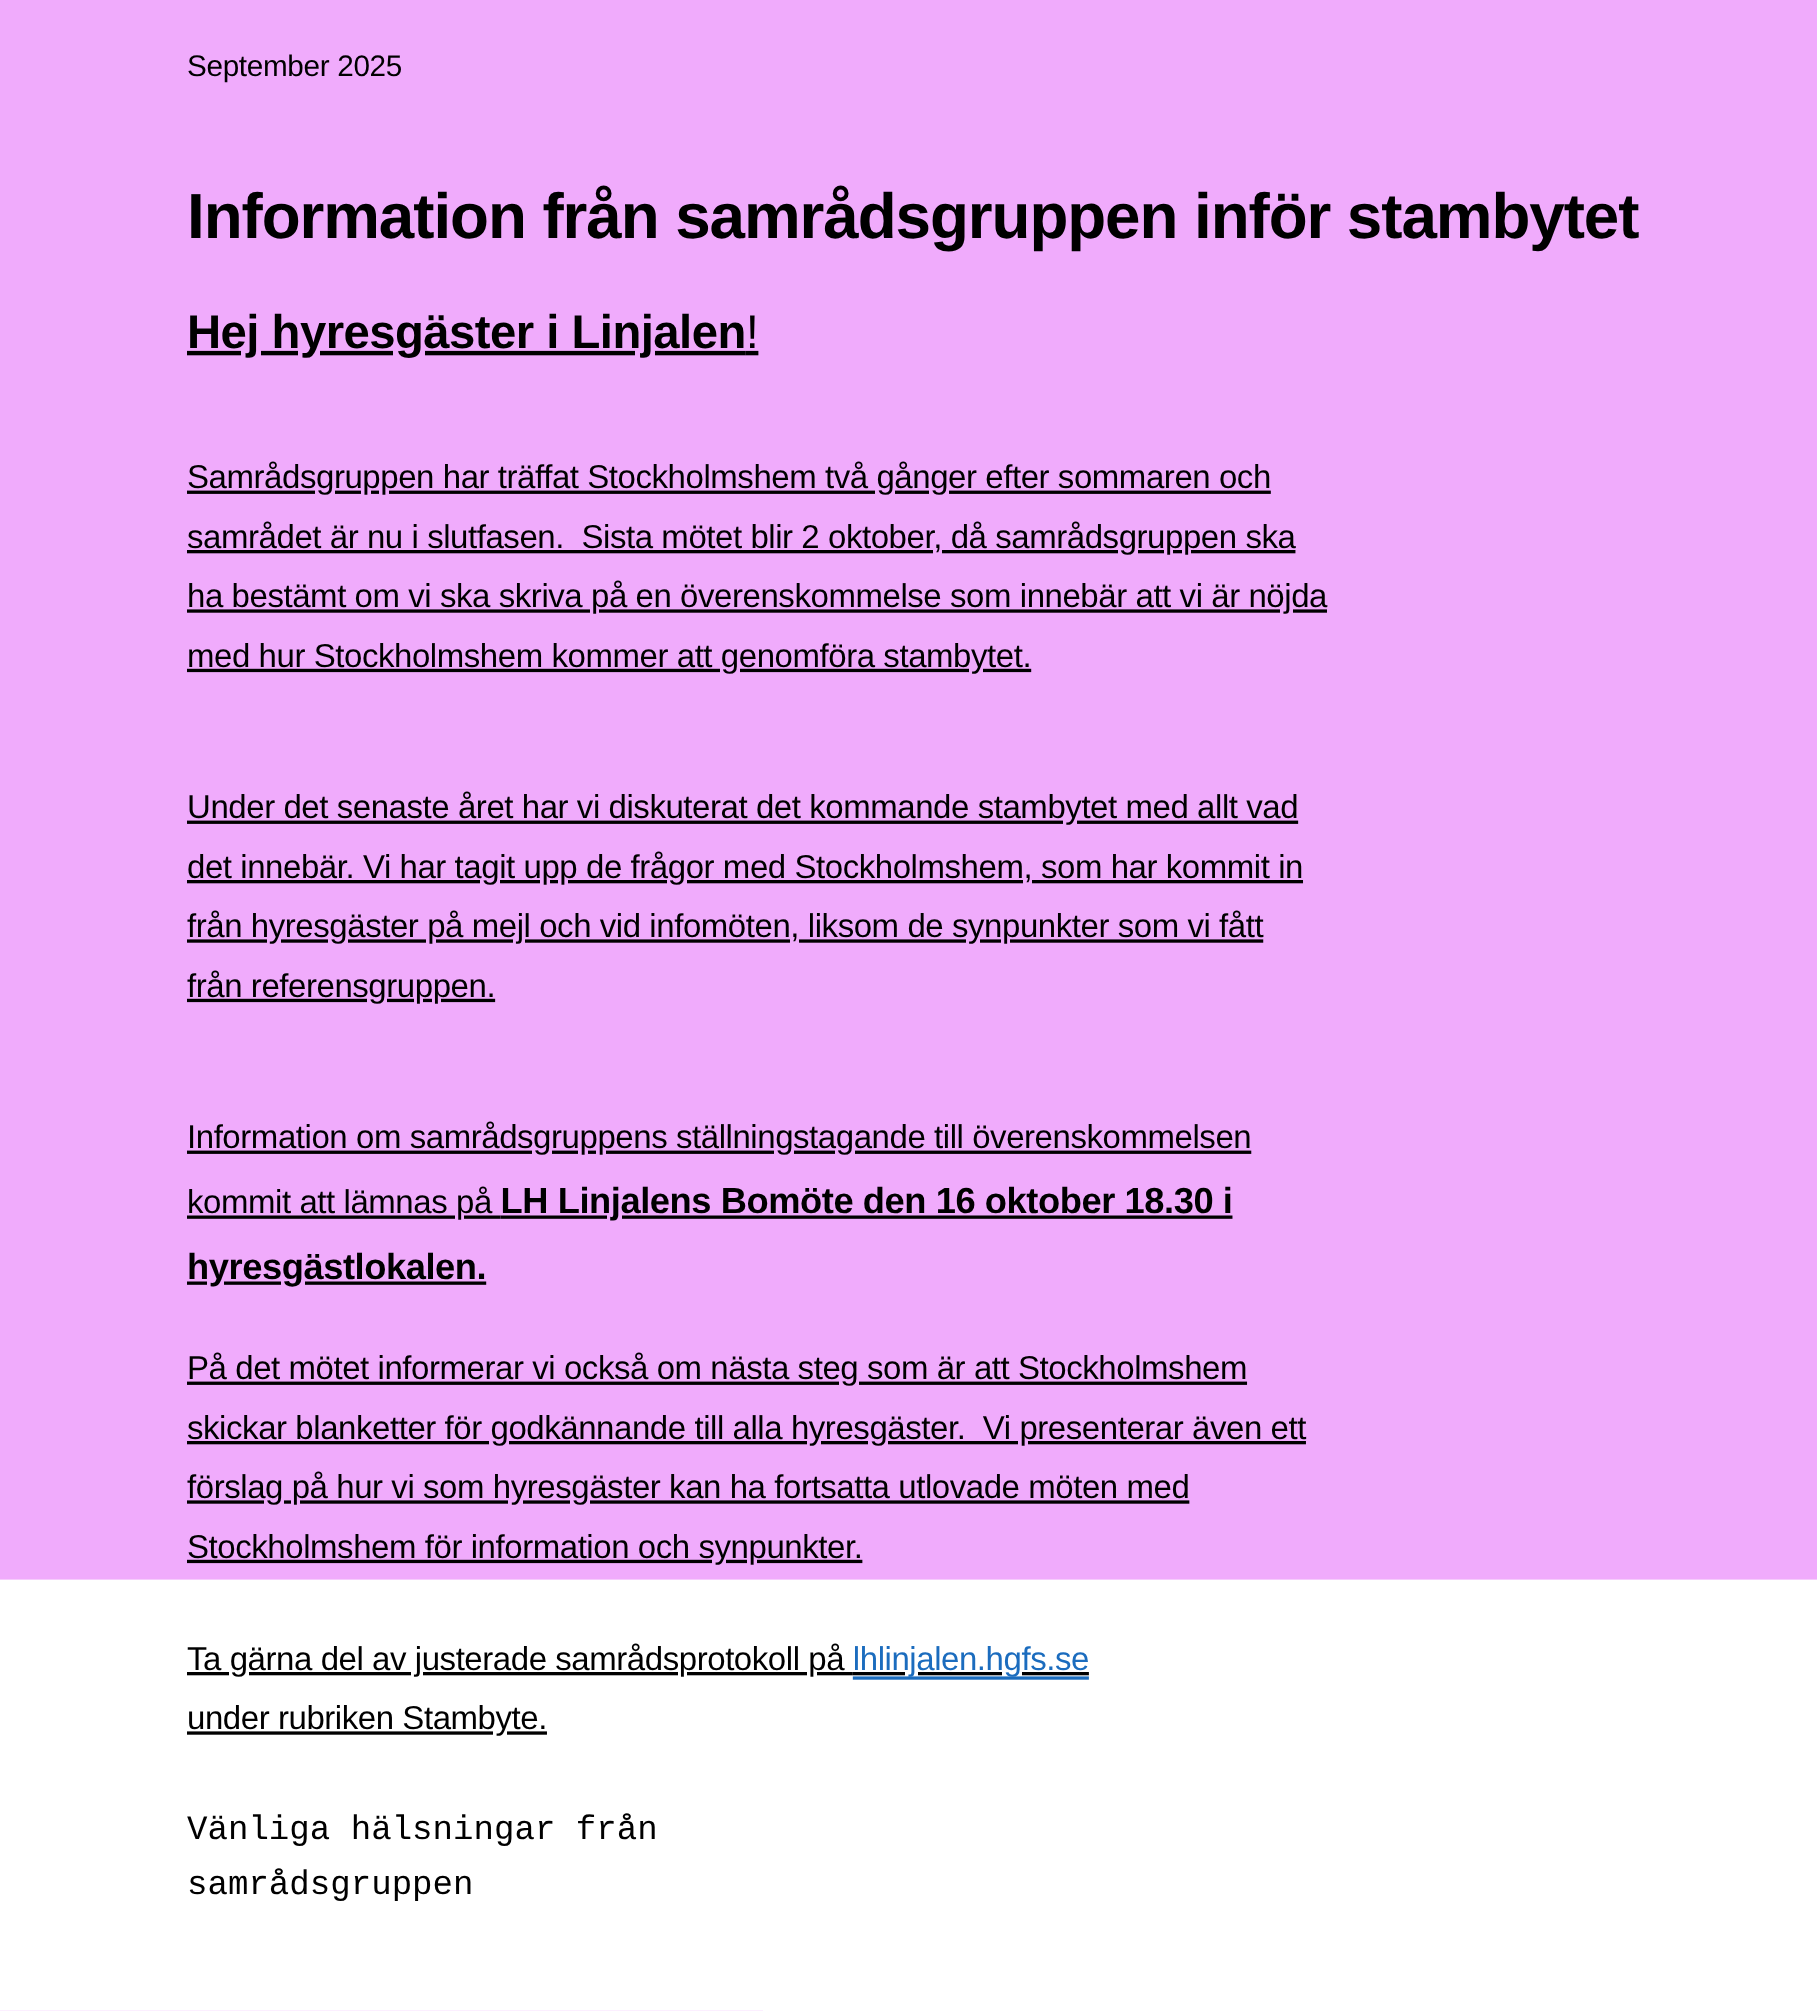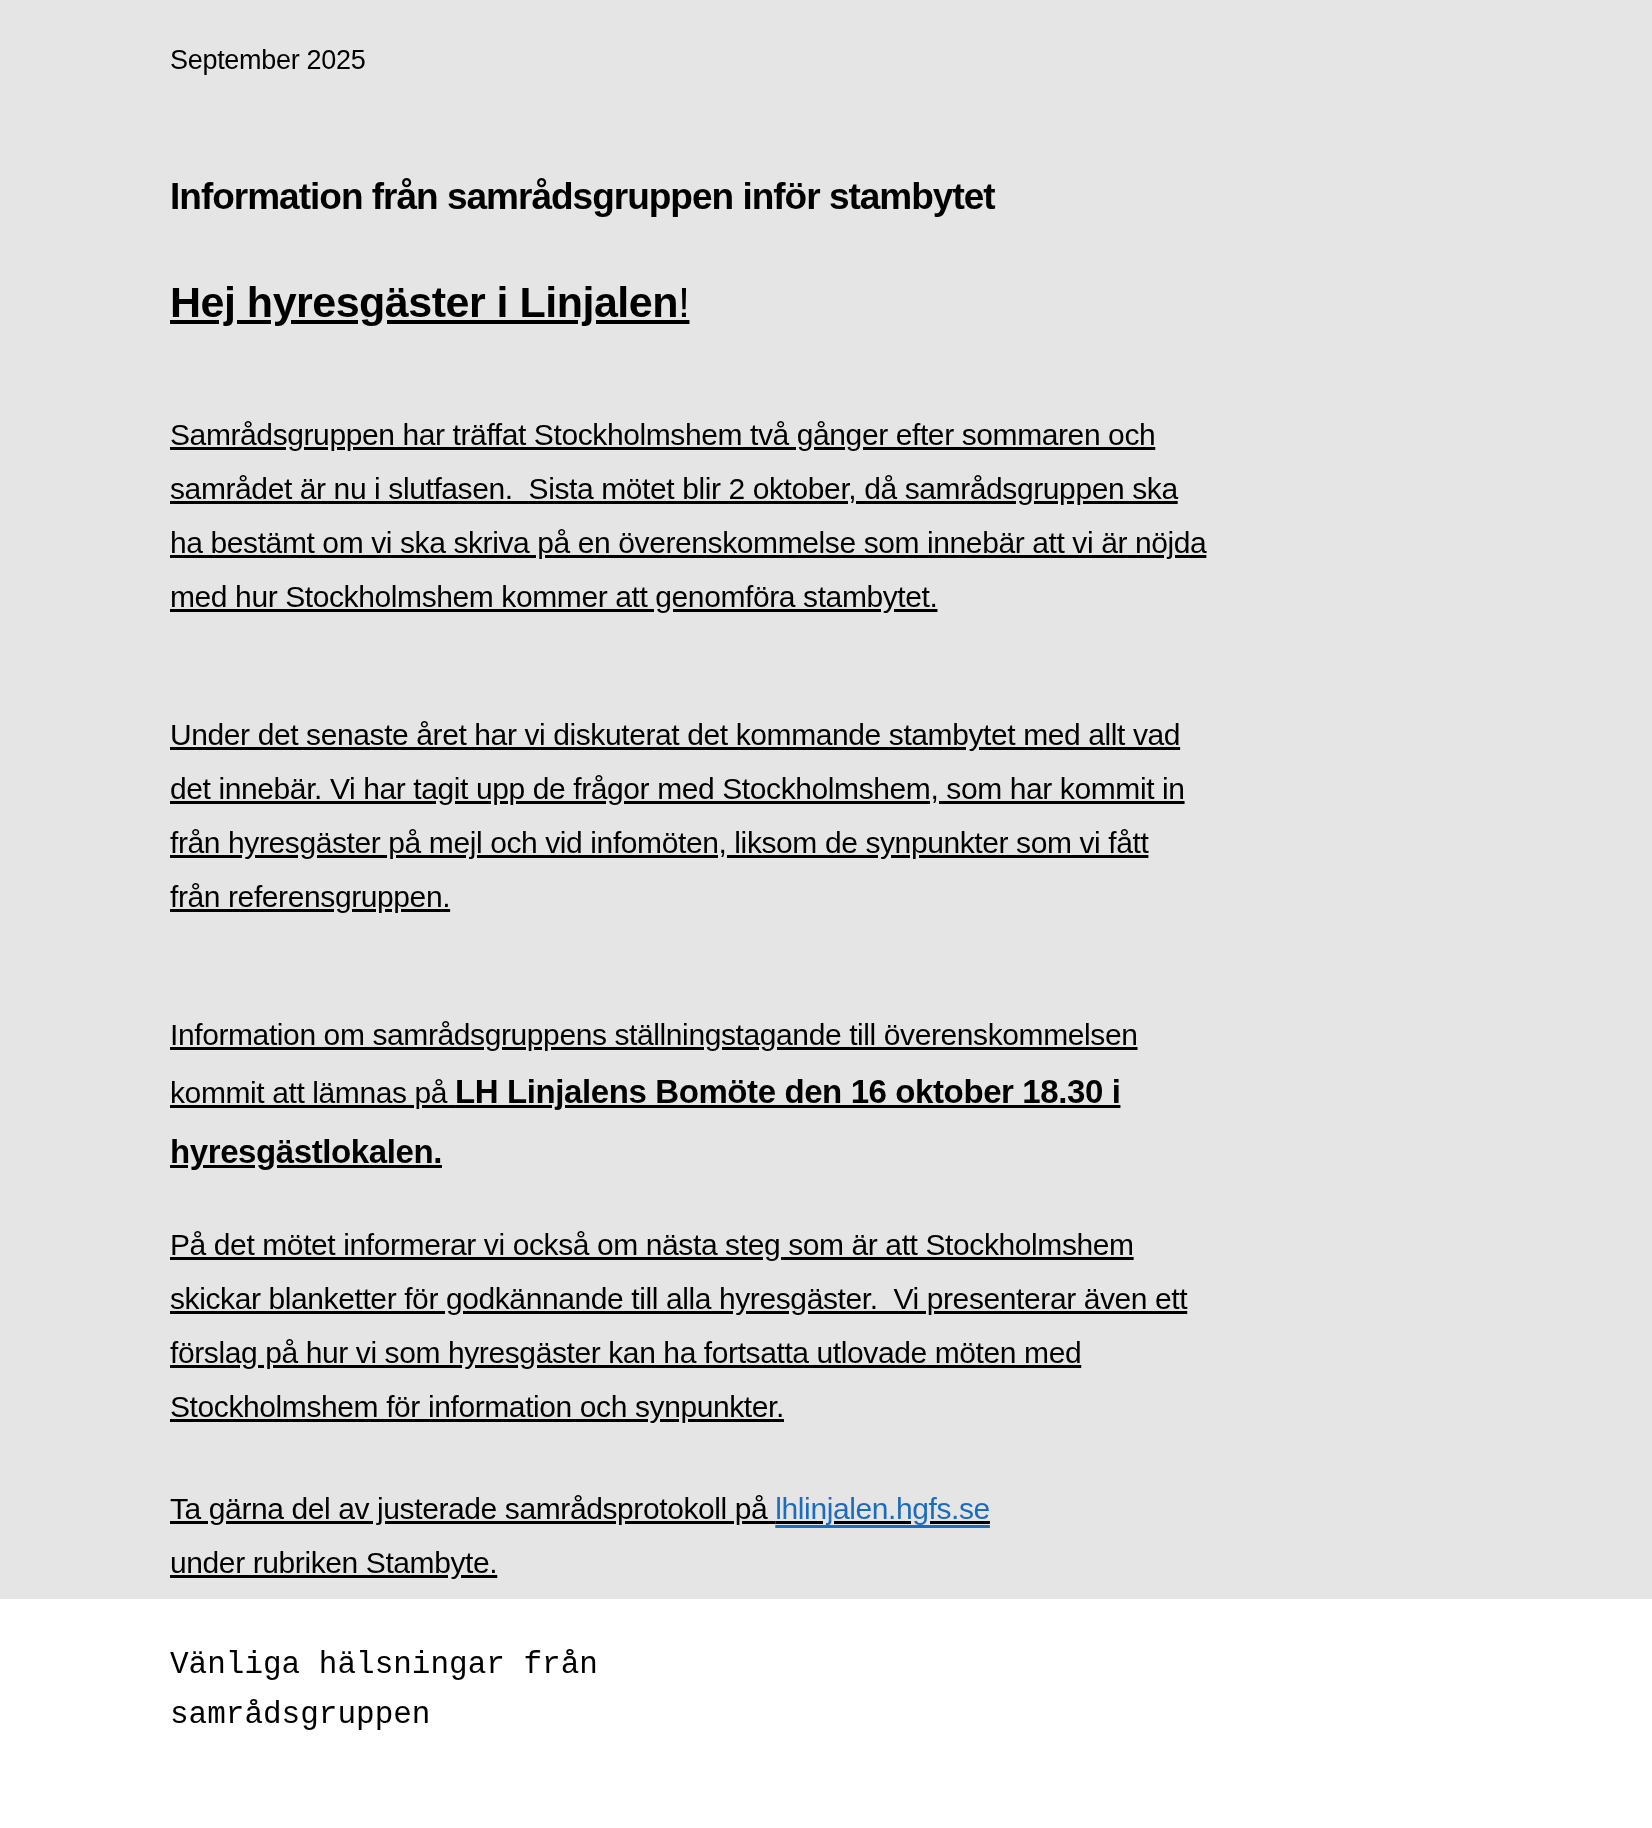--- a/index.html
+++ b/index.html
@@ -10,32 +10,32 @@
     width: 1652px;
     height: 1828px;
     background: #ffffff;
     color: #000000;
     font-family: "Liberation Sans", sans-serif;
     overflow: hidden;
   }
   .page {
     box-sizing: border-box;
     width: 1652px;
-    height: 1599px;
+    height: 1436px;
     padding: 44px 150px 0 170px;
-    background: #e5e5e5;
+    background: #f0abfc;
   }
   .date {
     font-size: 27px;
     line-height: 32px;
     letter-spacing: -0.3px;
     margin: 0 0 96px 0;
   }
   .title {
-    font-size: 37px;
+    font-size: 58px;
     font-weight: bold;
     letter-spacing: -1px;
     line-height: 50px;
     margin: 0 0 60px 0;
   }
   .greeting {
     font-size: 43px;
     line-height: 40px;
     letter-spacing: -0.5px;
     margin: 0 0 86px 0;

